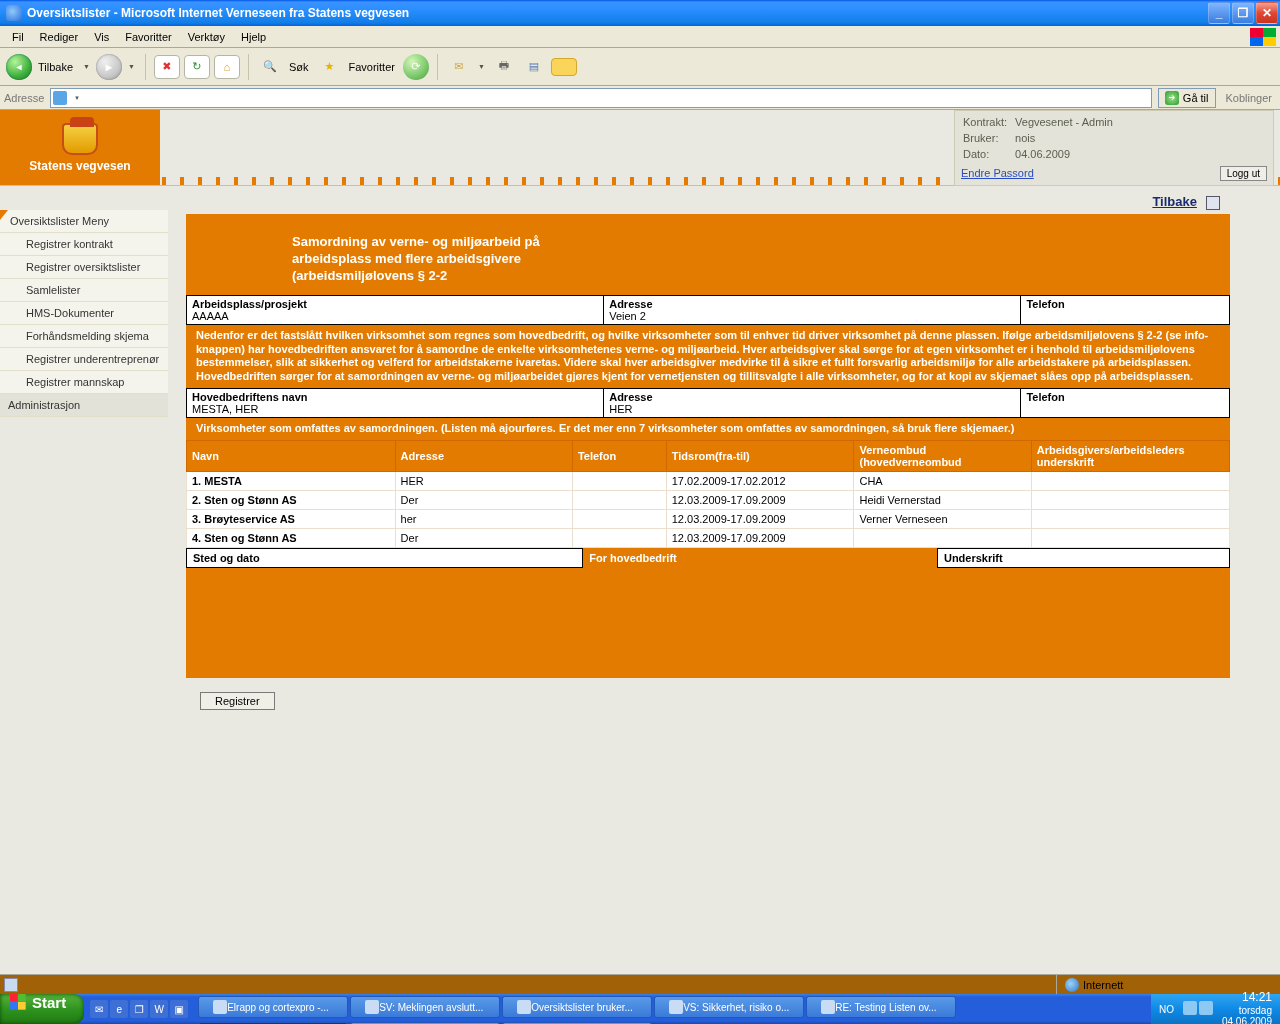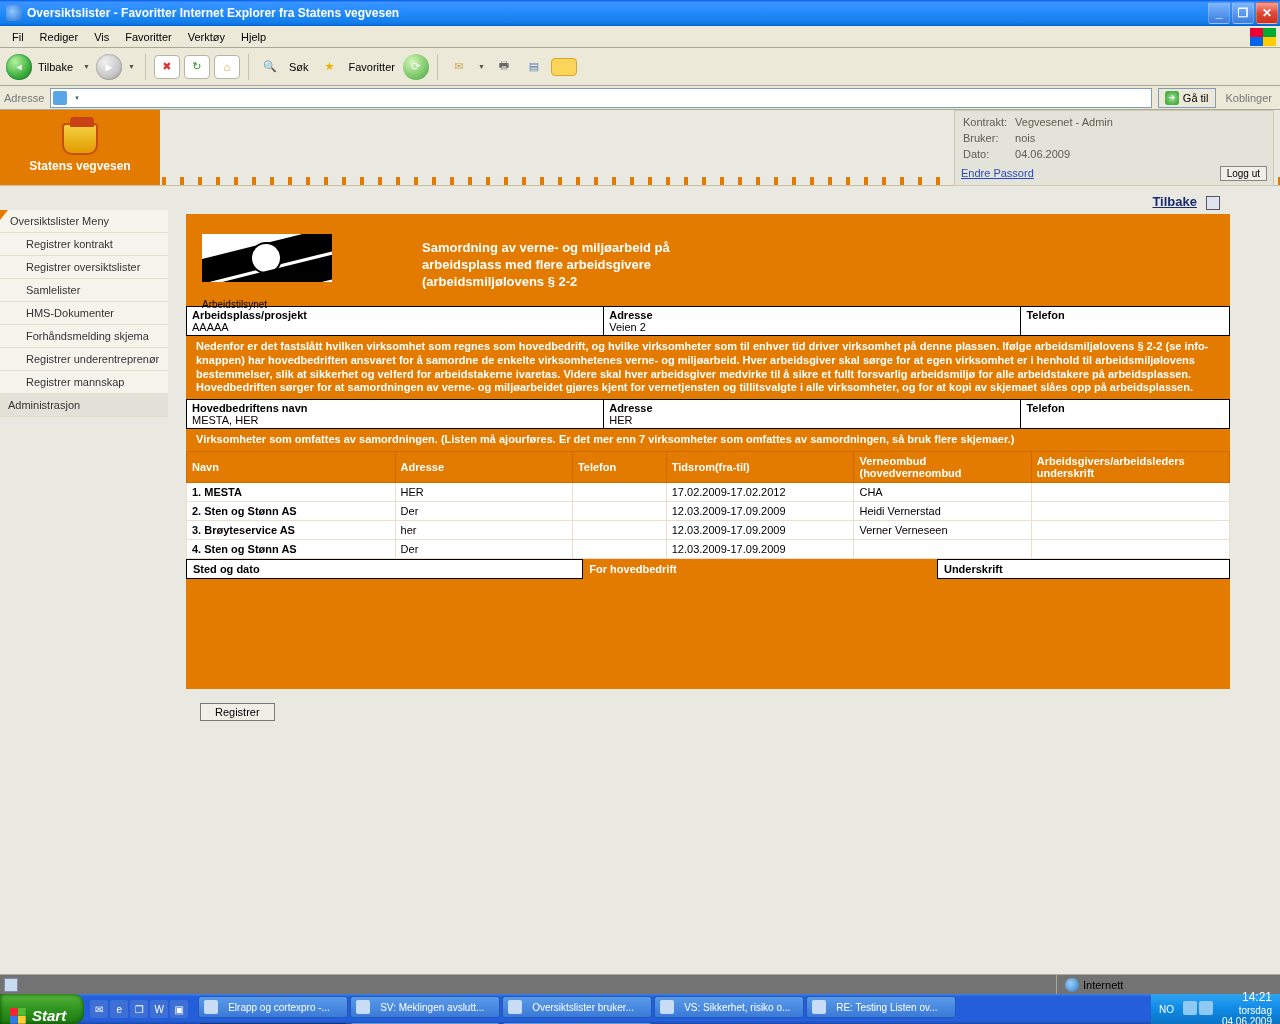--- a/index.html
+++ b/index.html
@@ -92,49 +92,49 @@
 .grid td { background:#fff; border:1px solid #eadfce; padding:3px 5px; font-size:11px; }
 
 .sig { width:100%; border-collapse:collapse; }
 .sig td { padding:3px 6px; font-size:11px; font-weight:bold; }
 .sig .w { background:#fff; border:1px solid #000; }
 .sig .o { background:#e37b00; color:#fff; }
 
 .regbtn { margin:14px 14px; padding:2px 14px; background:#efeee7; border:1px solid #7a7a7a; font-size:11px; }
 
 
-.iestatus { height:20px; background:#737373; border-top:1px solid #aca899; display:flex; align-items:center; font-size:11px; padding:0 4px; }
+.iestatus { height:20px; background:#a16207; border-top:1px solid #aca899; display:flex; align-items:center; font-size:11px; padding:0 4px; }
 .iestatus .zone { margin-left:auto; display:flex; align-items:center; gap:4px; border-left:1px solid #aca899; padding:0 60px 0 8px; min-width:220px; height:100%; }
 .iestatus .zone .zicon { width:14px; height:14px; border-radius:50%; background:radial-gradient(circle at 40% 40%, #9fd2f9,#2a78c6); }
 
 
 .taskbar { height:30px; background:linear-gradient(to bottom,#3a80e8,#245edb 10%,#245edb 90%,#1a49a8); display:flex; align-items:stretch; }
-.startbtn { background:linear-gradient(to bottom,#57b53b,#2f9420 50%,#1f7a12); color:#fff; font-weight:bold; font-style:italic; font-size:15px; display:flex; align-items:flex-end; padding:0 18px 0 10px; border-radius:0 10px 10px 0; box-shadow:inset 0 0 4px #0a4700; gap:6px; }
+.startbtn { background:linear-gradient(to bottom,#57b53b,#2f9420 50%,#1f7a12); color:#fff; font-weight:bold; font-size:15px; display:flex; align-items:flex-start; padding:0 18px 0 10px; border-radius:0 10px 10px 0; box-shadow:inset 0 0 4px #0a4700; gap:6px; }
 .startbtn::before { content:""; width:16px; height:16px; background:
   linear-gradient(#f23,#f23) 0 0/48% 48% no-repeat,
   linear-gradient(#5b3,#5b3) 100% 0/48% 48% no-repeat,
   linear-gradient(#37e,#37e) 0 100%/48% 48% no-repeat,
   linear-gradient(#fc3,#fc3) 100% 100%/48% 48% no-repeat; }
 .ql { display:flex; align-items:center; padding:0 6px; gap:2px; }
 .ql span { width:18px; height:18px; background:#3d6fd4; border-radius:2px; display:flex; align-items:center; justify-content:center; font-size:10px; color:#fff;}
 .tasks { flex:1; display:flex; align-items:center; padding:2px 4px; gap:2px; flex-wrap:wrap; overflow:hidden;}
-.task { flex:0 0 150px; height:22px; background:linear-gradient(to bottom,#5a9ae8,#3a7ad8); border:1px solid #2458b8; border-radius:3px; display:flex; align-items:center; padding:0 5px; color:#fff; font-size:10px; overflow:hidden; white-space:nowrap; gap:10px;}
+.task { flex:0 0 150px; height:22px; background:linear-gradient(to bottom,#5a9ae8,#3a7ad8); border:1px solid #2458b8; border-radius:3px; display:flex; align-items:center; padding:0 14px; color:#fff; font-size:10px; overflow:hidden; white-space:nowrap; gap:0;}
 .task.active { background:linear-gradient(to bottom,#1b4aa8,#2d60c2); box-shadow:inset 0 1px 3px #0a2a70; }
 .task .ticon { width:14px; height:14px; background:#c8dcf5; border-radius:2px; flex-shrink:0; }
 .tray { background:linear-gradient(to bottom,#2fa4f0,#0f8ae6 50%,#0b73c4); display:flex; align-items:center; color:#fff; padding:0 8px; gap:8px; font-size:10px; }
 .tray .icons span { width:14px; height:14px; display:inline-block; margin:0 1px; background:#8dc9f3; border-radius:2px; }
 .tray .clock { text-align:right; line-height:1.1; }
 .tray .clock .t { font-size:12px; }
 </style>
 </head>
 <body>
 
 <div class="titlebar">
   <div class="ie-icon"></div>
-  <span>Oversiktslister - Favoritter Internet Explorer fra Statens vegvesen</span>
+  <span>Oversiktslister - Microsoft Internet Verneseen fra Statens vegvesen</span>
   <div class="wbtns">
     <div class="wbtn">_</div>
     <div class="wbtn">❐</div>
     <div class="wbtn close">✕</div>
   </div>
 </div>
 
 <div class="menubar">
   <span>Fil</span>
   <span>Rediger</span>
@@ -226,26 +226,20 @@
   </div>
 
   <div class="maincol">
     <div class="tilbake">
       <a href="#">Tilbake</a>
       <span class="picon"></span>
     </div>
 
     <div class="orange-card">
       <div class="card-head">
-        <div class="aicon-wrap">
-          <div class="aicon">
-              <div class="seal"></div>
-            </div>
-          <div class="aicon-label">Arbeidstilsynet</div>
-        </div>
         <div class="card-title">
           <span>Samordning av verne- og miljøarbeid på</span><br>
           <span>arbeidsplass med flere arbeidsgivere</span><br>
           <span>(arbeidsmiljølovens § 2-2</span>
         </div>
       </div>
 
       <table class="ftable">
         <tbody>
             <tr>

